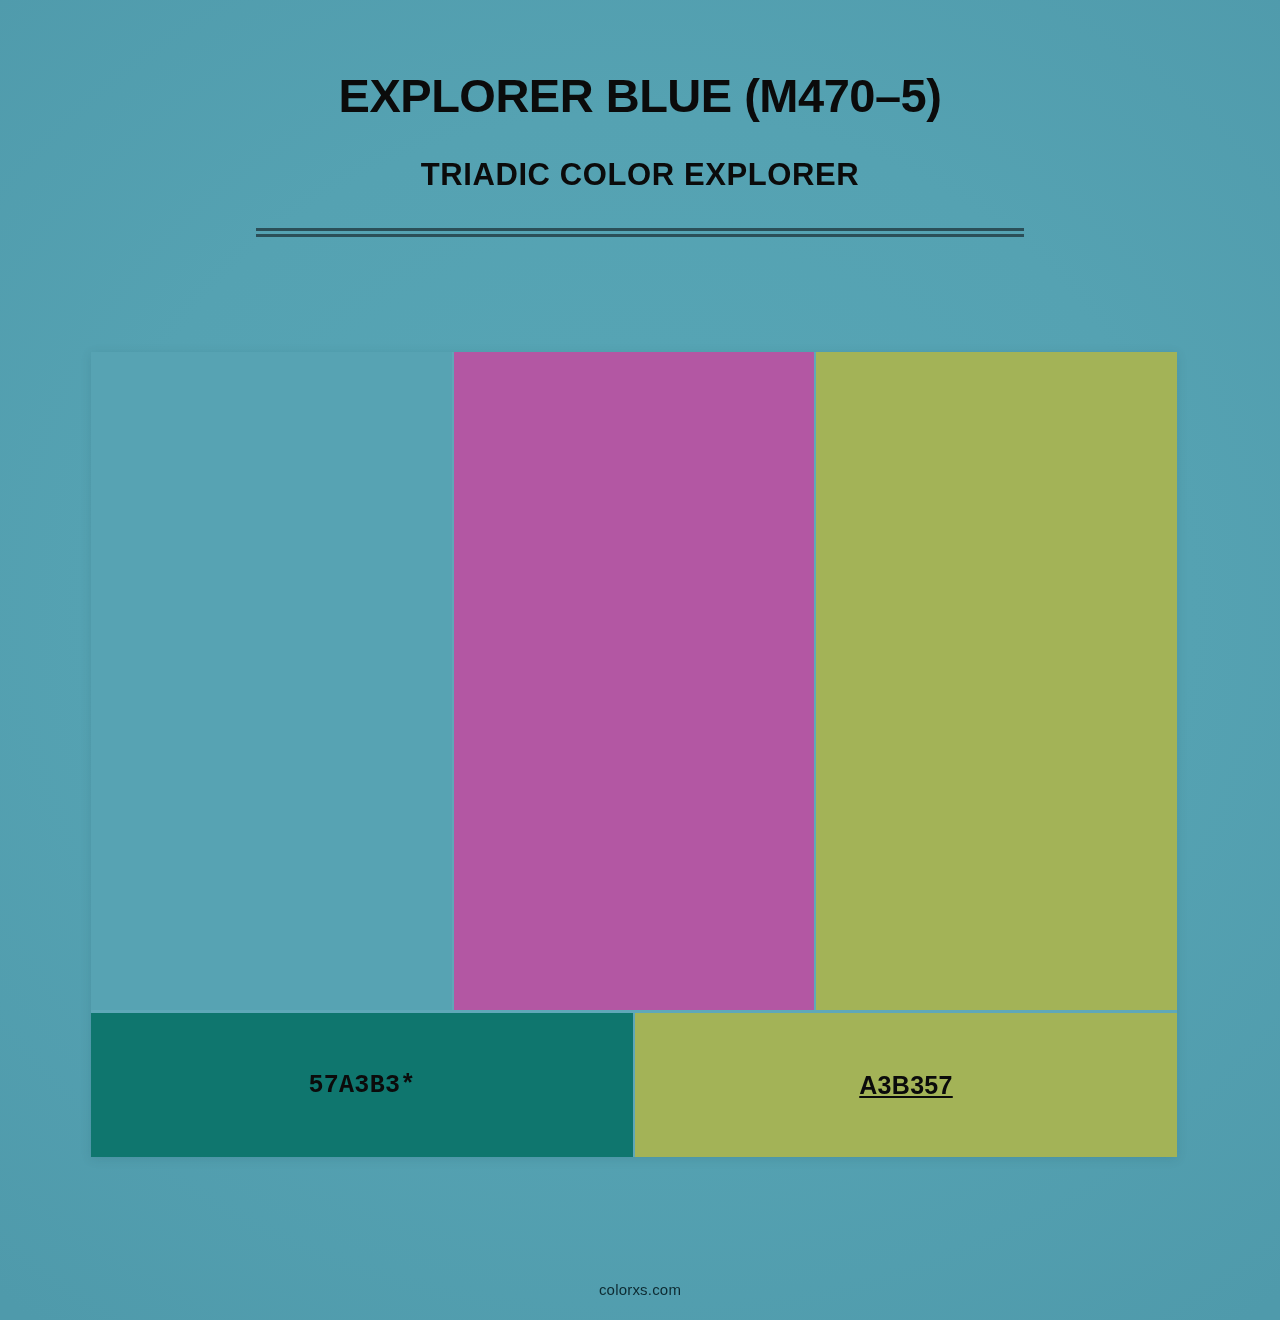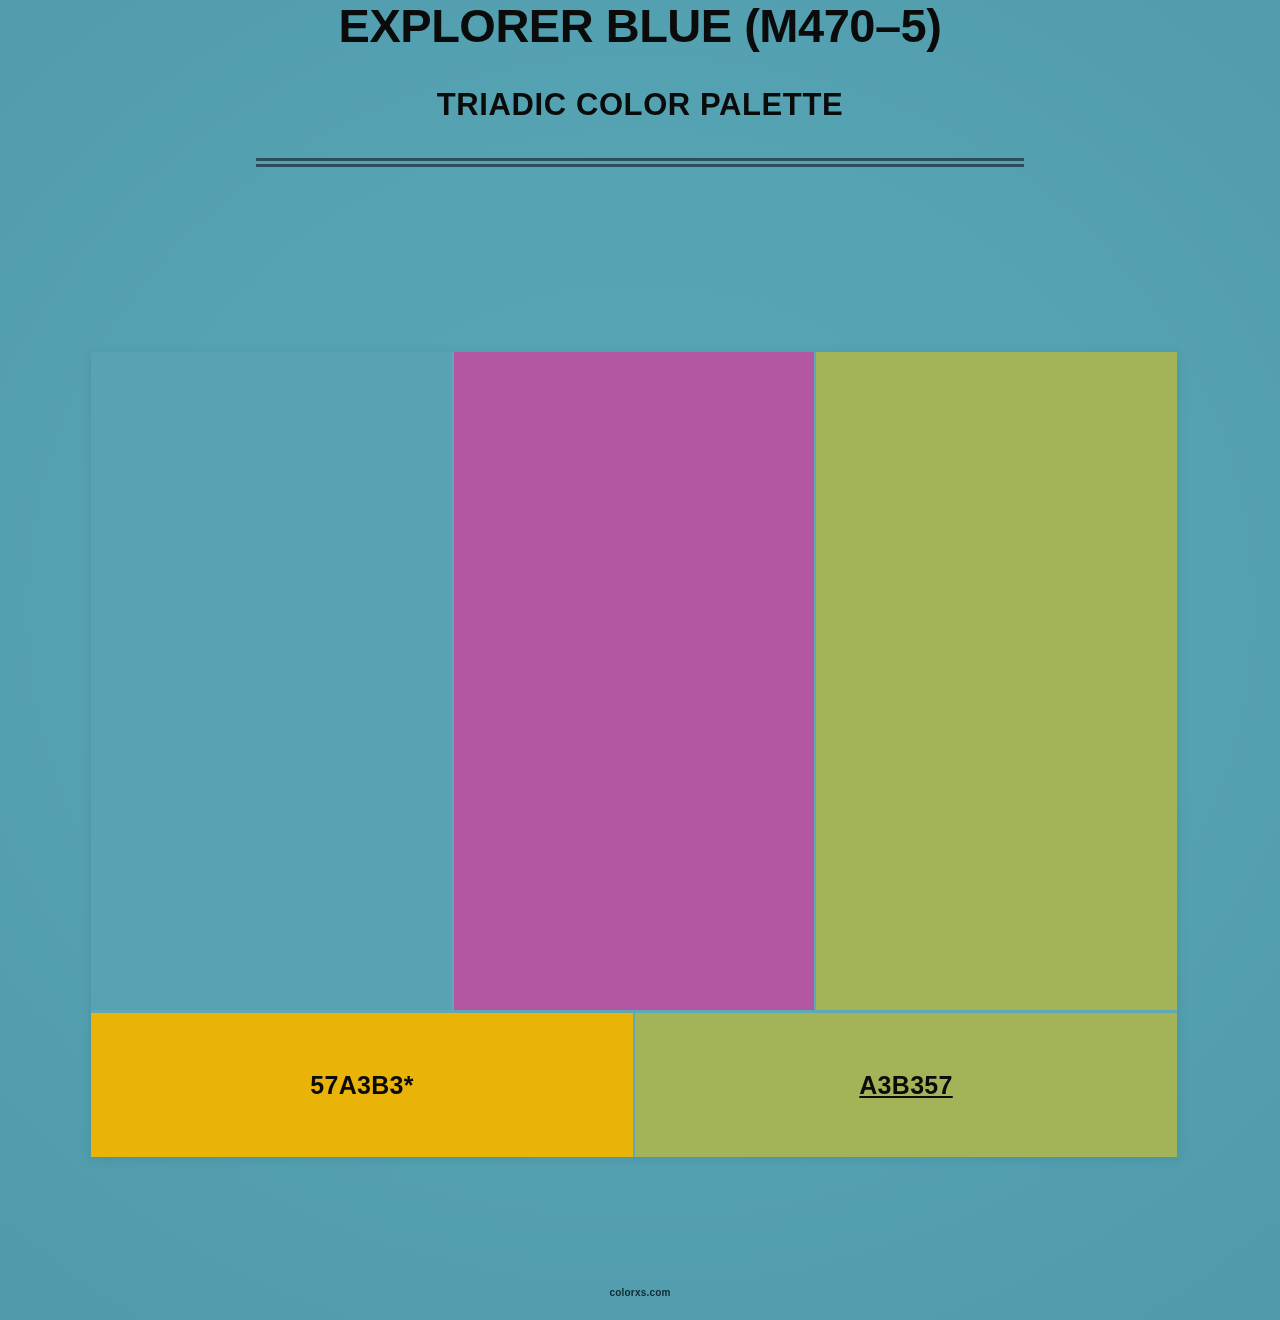--- a/index.html
+++ b/index.html
@@ -15,20 +15,21 @@
     background-color: #56a3b4;
     background-image: radial-gradient(ellipse 78% 68% at 50% 46%,
                         #57a6b6 0%,
                         #55a2b2 55%,
                         #4f9aab 100%);
     position: relative;
   }
 
   
   .header {
+    padding-top: 70px;
     text-align: center;
     border-radius: 23px;
   }
 
   .title {
     font-size: 47px;
     font-weight: bold;
     color: #0b0b0b;
     letter-spacing: -0.5px;
     line-height: 1.1;
@@ -105,46 +106,46 @@
     border-left: 2px solid #5fa8b8;
   }
 
   
   .footer {
     position: absolute;
     left: 0;
     right: 0;
     bottom: 22px;
     text-align: center;
-    font-size: 10px;
-    font-weight: bold;
+    font-size: 15px;
+    font-weight: normal;
     color: #0d2a31;
     letter-spacing: 0.2px;
   }
 </style>
 </head>
 <body>
 
 <div class="header">
   <div class="title">EXPLORER BLUE (M470–5)</div>
-  <div class="subtitle">TRIADIC COLOR PALETTE</div>
+  <div class="subtitle">TRIADIC COLOR EXPLORER</div>
   <div class="divider">
     <div class="rule top"></div>
     <div class="rule bottom"></div>
   </div>
 </div>
 
 <div class="card">
 
   <div class="swatch-row">
     <div class="swatch-col" id="swatch-0" style="background-color: rgb(87, 163, 179);"></div>
     <div class="swatch-col" id="swatch-1" style="background-color: rgb(179, 87, 163); border-left-color: rgb(95, 168, 184);"></div>
     <div class="swatch-col" id="swatch-2" style="background-color: rgb(163, 179, 87); border-left-color: rgb(95, 168, 184);"></div>
   </div>
 
   <div class="label-row" style="border-top-color: rgb(95, 168, 184);">
-    <div class="label-cell" id="label-0" style="background-color: #eab308; color: rgb(11, 11, 11);">57A3B3*</div>
+    <div class="label-cell" id="label-0" style="background-color: #0f766e; color: rgb(11, 11, 11); font-family: Liberation Mono, monospace;">57A3B3*</div>
     <div class="label-cell" id="label-2" style="background-color: rgb(163, 179, 87); color: rgb(11, 11, 11); border-left-color: rgb(95, 168, 184); text-decoration: underline;">A3B357</div>
   </div>
 
 </div>
 
 <div class="footer">colorxs.com</div>
 
 </body></html>

